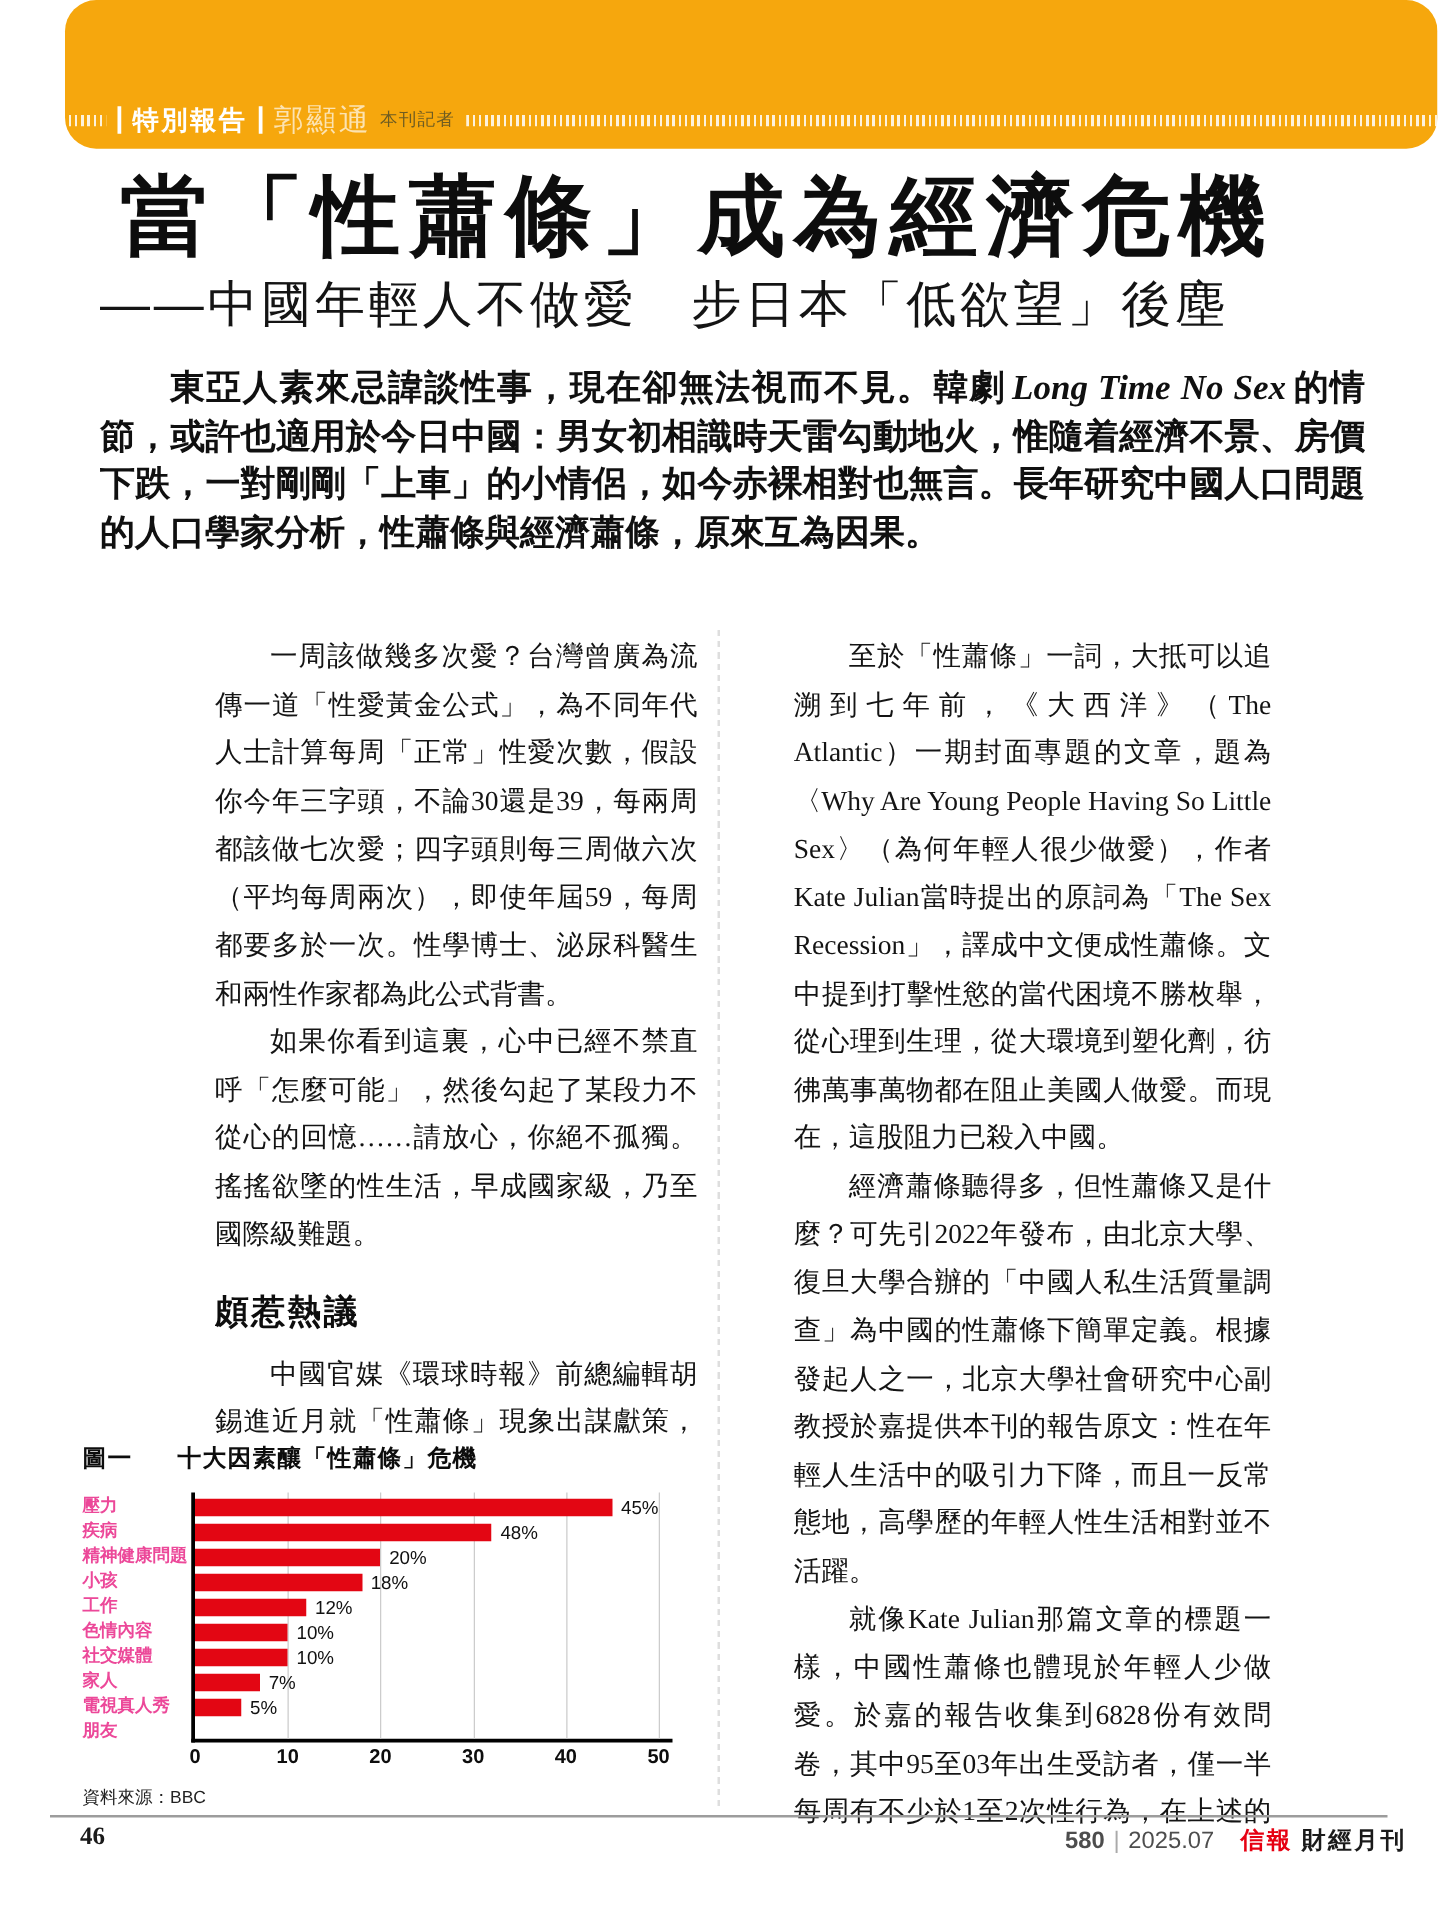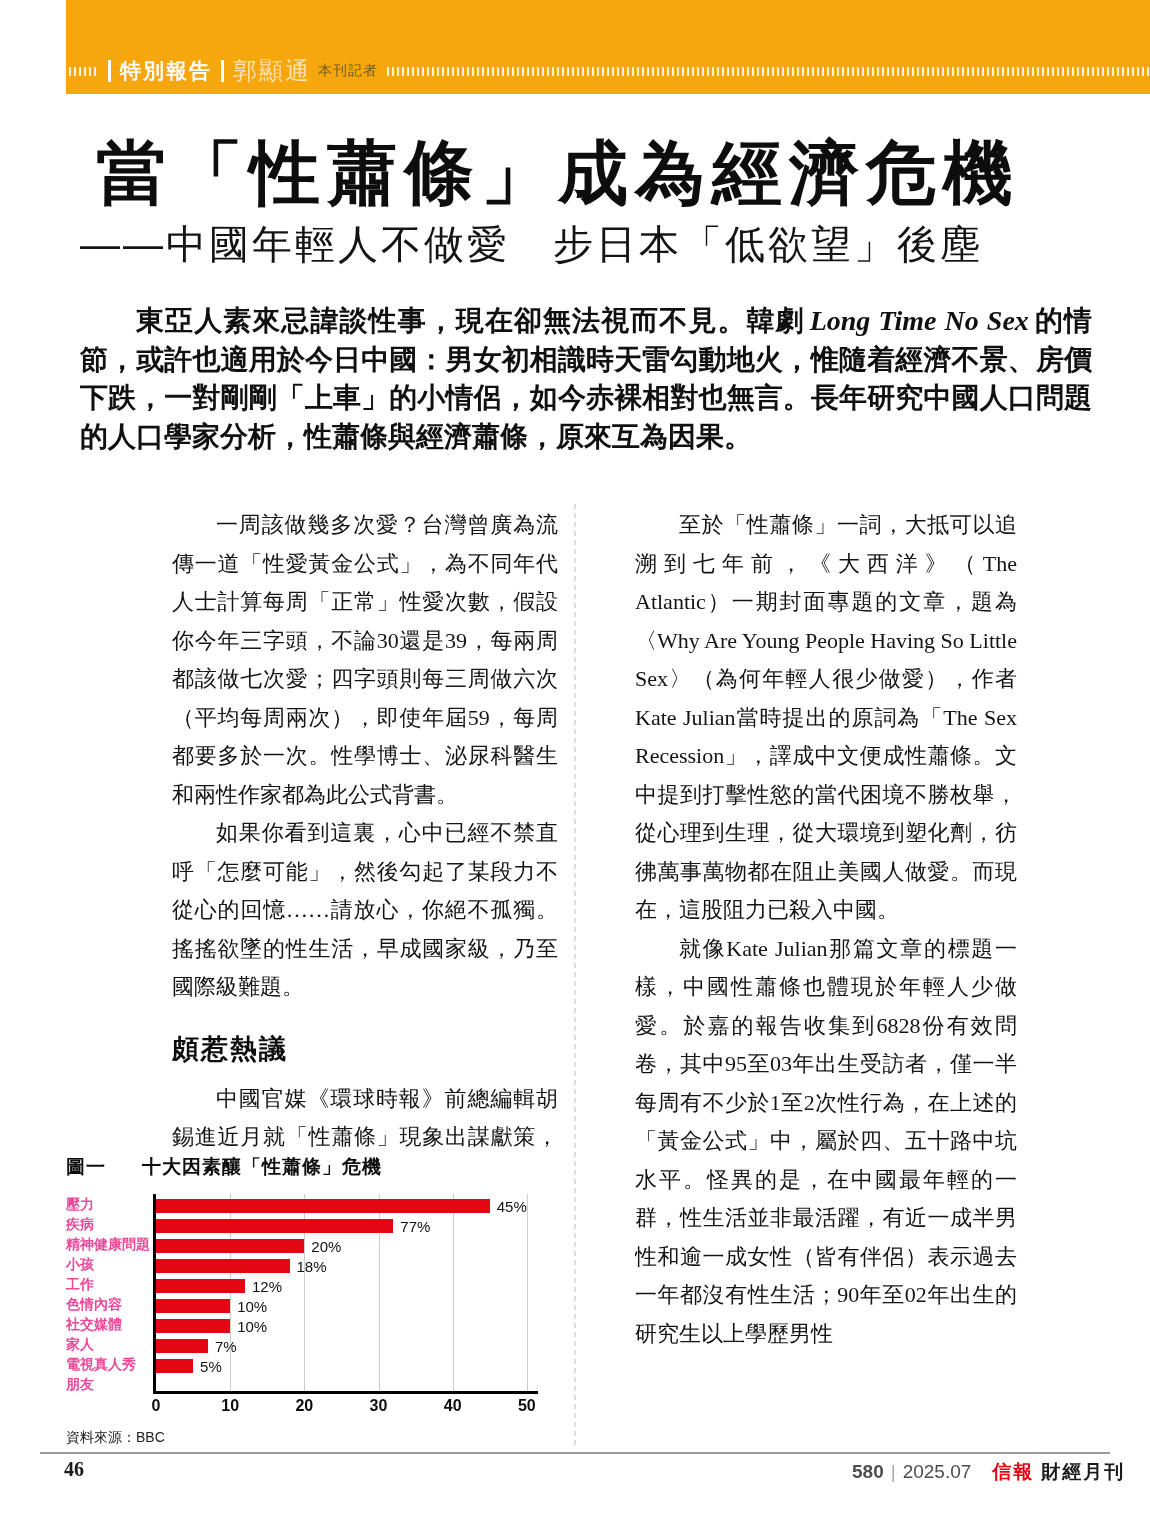--- a/index.html
+++ b/index.html
@@ -2,36 +2,36 @@
 <html><head>
 <meta charset="utf-8">
 <style>
   html,body{margin:0;padding:0;}
   body{
     width:1150px;height:1524px;position:relative;background:#ffffff;
     font-family:"Liberation Serif","DejaVu Serif",serif;color:#141414;
     overflow:hidden;
   }
   
-  .band{position:absolute;left:66px;right:0;top:0;height:94px;background:#F6A70D;}
+  .band{position:absolute;left:52px;right:0;top:0;height:119px;background:#F6A70D;border-radius:25px;}
   .band-row{position:absolute;left:3px;right:0;bottom:7px;display:flex;align-items:center;gap:9px;}
   .dash{height:9px;background:repeating-linear-gradient(90deg,rgba(255,255,255,.85) 0 2px,transparent 2px 5px);}
   .dash-left{width:30px;}
   .dash-right{flex:1;}
   .vbar{width:3px;height:22px;background:#ffffff;}
   .section-label{font-family:"Liberation Sans","DejaVu Sans",sans-serif;font-weight:700;font-size:21px;color:#ffffff;letter-spacing:2px;}
   .author-name{font-family:Liberation Mono, monospace;font-weight:400;font-size:24px;color:rgba(255,255,255,.68);letter-spacing:2px;}
   .author-role{font-family:"Liberation Sans","DejaVu Sans",sans-serif;font-size:14px;color:#6e5c22;letter-spacing:1px;margin-left:-2px;}
   
   .title{position:absolute;left:96px;top:136px;font-family:"Liberation Sans","DejaVu Sans",sans-serif;
     font-weight:900;font-size:70px;line-height:74px;letter-spacing:7px;color:#0d0d0d;white-space:nowrap;}
   .subtitle{position:absolute;left:80px;top:222px;font-family:"Liberation Sans","DejaVu Sans",sans-serif;
     font-weight:500;font-size:40px;line-height:44px;letter-spacing:3px;color:#141414;white-space:nowrap;}
   
-  .lead{position:absolute;left:80px;top:274px;width:1012px;font-size:28px;line-height:38.5px;
+  .lead{position:absolute;left:80px;top:264px;width:1012px;font-size:28px;line-height:38.5px;
     font-weight:700;text-align:justify;text-indent:2em;color:#101010;}
   .lead .latin-italic{font-style:italic;padding:0 5px;}
   
   .col{position:absolute;top:506px;text-align:justify;}
   .col-left{left:172px;width:386px;height:644px;overflow:hidden;}
   .col-right{left:604px;width:382px;height:956px;overflow:hidden;margin-left:31px;}
   .body-p{margin:0;font-size:22px;line-height:38.5px;text-indent:2em;color:#141414;}
   .section-heading{font-family:"Liberation Sans","DejaVu Sans",sans-serif;font-weight:800;font-size:27px;
     letter-spacing:2px;margin:24px 0 13px;color:#0d0d0d;text-indent:0;}
   .col-divider{position:absolute;left:574px;top:504px;height:942px;width:2px;
@@ -91,20 +91,21 @@
   <h2 class="section-heading">頗惹熱議</h2>
   <div id="left-paras-2">
       <p class="body-p">中國官媒《環球時報》前總編輯胡錫進近月就「性蕭條」現象出謀獻策，指性蕭條拖低消費、內地應維護「性繁榮」、反對「萬惡淫為首」云云，頗惹熱議。身處今日中國，你或許也能感受到那種低迷。</p>
     </div>
 </div>
 
 <div class="col-divider"></div>
 
 <div class="col col-right" id="right-paras">
     <p class="body-p">至於「性蕭條」一詞，大抵可以追溯到七年前，《大西洋》（The Atlantic）一期封面專題的文章，題為〈Why Are Young People Having So Little Sex〉（為何年輕人很少做愛），作者Kate Julian當時提出的原詞為「The Sex Recession」，譯成中文便成性蕭條。文中提到打擊性慾的當代困境不勝枚舉，從心理到生理，從大環境到塑化劑，彷彿萬事萬物都在阻止美國人做愛。而現在，這股阻力已殺入中國。</p>
+    <p class="body-p">經濟蕭條聽得多，但性蕭條又是什麼？可先引2022年發布，由北京大學、復旦大學合辦的「中國人私生活質量調查」為中國的性蕭條下簡單定義。根據發起人之一，北京大學社會研究中心副教授於嘉提供本刊的報告原文：性在年輕人生活中的吸引力下降，而且一反常態地，高學歷的年輕人性生活相對並不活躍。</p>
     <p class="body-p">就像Kate Julian那篇文章的標題一樣，中國性蕭條也體現於年輕人少做愛。於嘉的報告收集到6828份有效問卷，其中95至03年出生受訪者，僅一半每周有不少於1至2次性行為，在上述的「黃金公式」中，屬於四、五十路中坑水平。怪異的是，在中國最年輕的一群，性生活並非最活躍，有近一成半男性和逾一成女性（皆有伴侶）表示過去一年都沒有性生活；90年至02年出生的研究生以上學歷男性</p>
   </div>
 
 <div class="chart">
   <div class="chart-heading">
     <span>圖一</span>
     <span>十大因素釀「性蕭條」危機</span>
   </div>
   <div class="chart-body">
     <div class="chart-labels" id="chart-labels">
@@ -127,21 +128,21 @@
           <div class="gridline" style="left: 296.699px;"></div>
           <div class="gridline" style="left: 370.874px;"></div>
         </div>
       <div id="chart-bars">
           <div class="bar-row">
             <div class="bar" style="width: 333.786px; background: rgb(227, 6, 19);"></div>
             <span class="bar-value">45%</span>
           </div>
           <div class="bar-row">
             <div class="bar" style="width: 237.359px; background: rgb(227, 6, 19);"></div>
-            <span class="bar-value">77%</span>
+            <span class="bar-value">48%</span>
           </div>
           <div class="bar-row">
             <div class="bar" style="width: 148.35px; background: rgb(227, 6, 19);"></div>
             <span class="bar-value">20%</span>
           </div>
           <div class="bar-row">
             <div class="bar" style="width: 133.515px; background: rgb(227, 6, 19);"></div>
             <span class="bar-value">18%</span>
           </div>
           <div class="bar-row">

